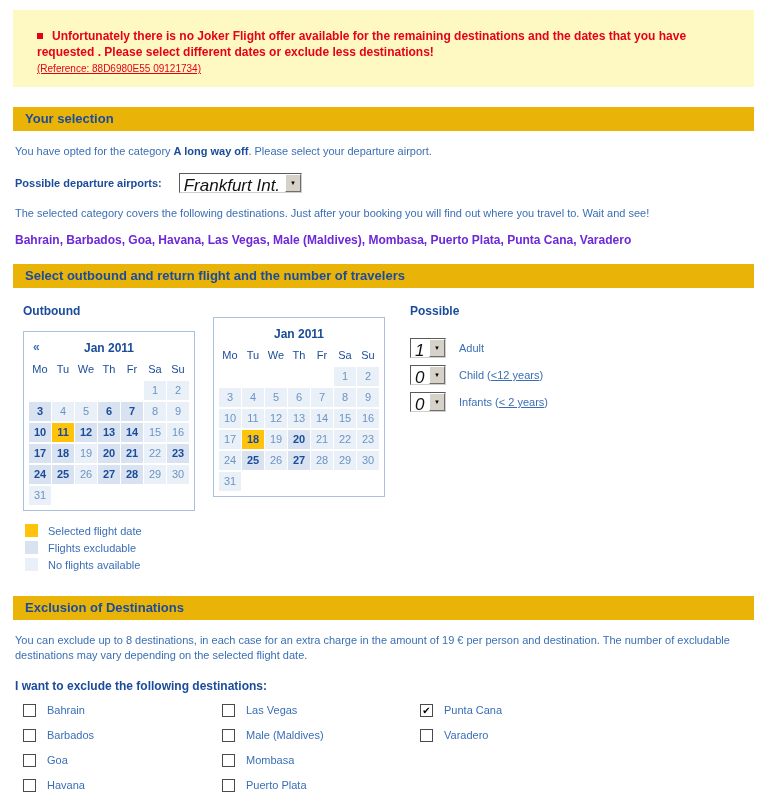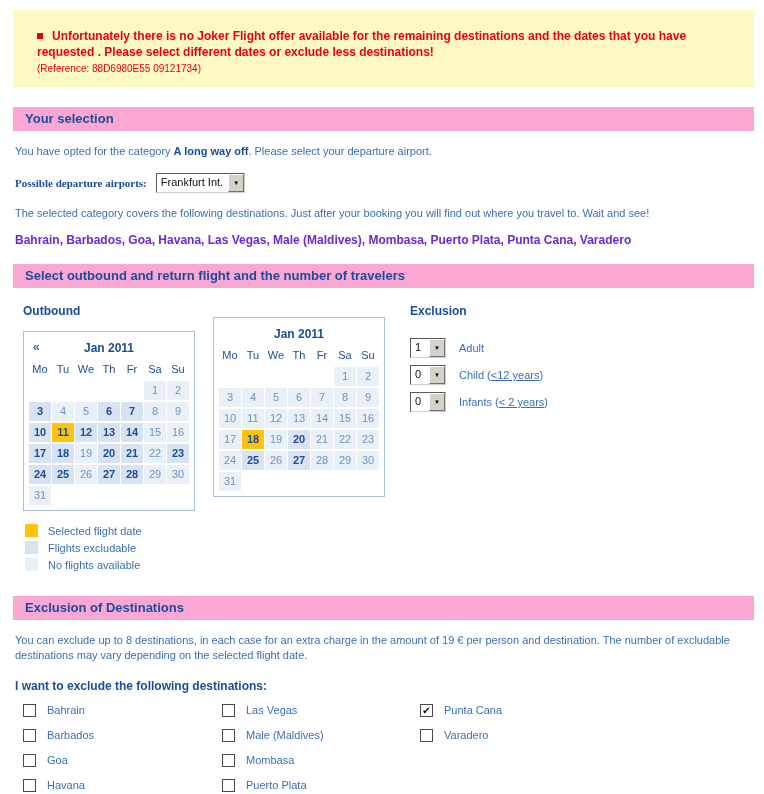--- a/index.html
+++ b/index.html
@@ -7,44 +7,44 @@
   body {
     width:764px; height:794px; overflow:hidden; background:#fff;
     font-family:"Liberation Sans", sans-serif; font-size:11px; color:#3A6FB5;
   }
   .page { padding:10px 10px 0 13px; }
 
   
   .err-box { background:#fef9c3; padding:18px 45px 13px 24px; margin-bottom:20px; }
   .err-msg { color:#E80019; font-weight:bold; font-size:12px; line-height:16px; }
   .err-bullet { display:inline-block; width:6px; height:6px; background:#E80019; margin:0 9px 1px 0; }
-  .err-ref { color:#E80019; font-size:10px; margin-top:3px; }
-
-  
-  .bar { background:#f9a8d4; color:#1A4C9B; font-weight:bold; font-size:13px;
+  .err-ref { color:#E80019; font-size:10px; margin-top:3px;text-decoration:underline; }
+
+  
+  .bar { background:#eab308; color:#1A4C9B; font-weight:bold; font-size:13px;
          height:24px; line-height:24px; padding-left:12px; }
 
   .p-blue { color:#3A6FB5; font-size:11px; line-height:15px; margin:13px 4px 0 2px; }
   .bold-blue { color:#1A4C9B; font-weight:bold; }
   .dest-line { color:#6d28d9; font-weight:bold; font-size:12px; margin:12px 0 0 2px; }
   .spacer17 { height:17px; } .spacer21 { height:21px; }
 
   
   .win-select { display:inline-flex; align-items:stretch; background:#fff; height:20px;
                 border:1px solid #5A5A5A; border-bottom-color:#CFCFCF; border-right-color:#CFCFCF;
                 vertical-align:middle; cursor:default; }
-  .win-select .val { padding:2px 5px 0 4px; font-size:11px; color:#111; white-space:nowrap; }
+  .win-select .val { padding:2px 5px 0 4px; font-size:17px; color:#111; white-space:nowrap;font-style:italic; }
   .win-select .btn { width:16px; background:#D6D2CA; border:1px solid;
                      border-color:#FFFFFF #6F6F6F #6F6F6F #FFFFFF;
                      display:flex; align-items:center; justify-content:center;
                      font-size:6px; color:#000; }
 
   
   .airport-row { margin:14px 0 0 2px; display:flex; align-items:center; }
-  .airport-row .lbl { color:#1A4C9B; font-weight:bold; margin-right:9px;font-family:Liberation Serif, serif; }
+  .airport-row .lbl { color:#1A4C9B; font-weight:bold; margin-right:17px; }
 
   
   .cols { display:flex; margin:16px 0 0 10px; }
   .col1 { width:190px; } .col2 { width:197px; } .col3 { flex:1; }
   .col-head { color:#1A4C9B; font-weight:bold; font-size:12px; }
 
   
   .cal-box { width:172px; border:1px solid #A9C1DE; background:#fff; padding:7px 5px 5px 5px; margin-top:13px; }
   .cal-head { position:relative; height:22px; }
   .cal-prev { position:absolute; left:4px; top:1px; color:#3A6FB5; font-size:12px; font-weight:bold; }
@@ -227,21 +227,21 @@
             <div class="cal-cell empty"></div>
             <div class="cal-cell empty"></div>
             <div class="cal-cell empty"></div>
             <div class="cal-cell empty"></div>
             <div class="cal-cell empty"></div>
             <div class="cal-cell empty"></div>
           </div>
         </div>
     </div>
     <div class="col3">
-      <div class="col-head">Exclusion</div>
+      <div class="col-head">Possible</div>
       <div class="trav-rows">
           <div class="trav-row">
             <div class="win-select" style="display: inline-flex;">
               <div class="val num">1</div>
               <div class="btn">▼</div>
             </div>
             <div class="tlbl">Adult</div>
           </div>
           <div class="trav-row">
             <div class="win-select" style="display: inline-flex;">

